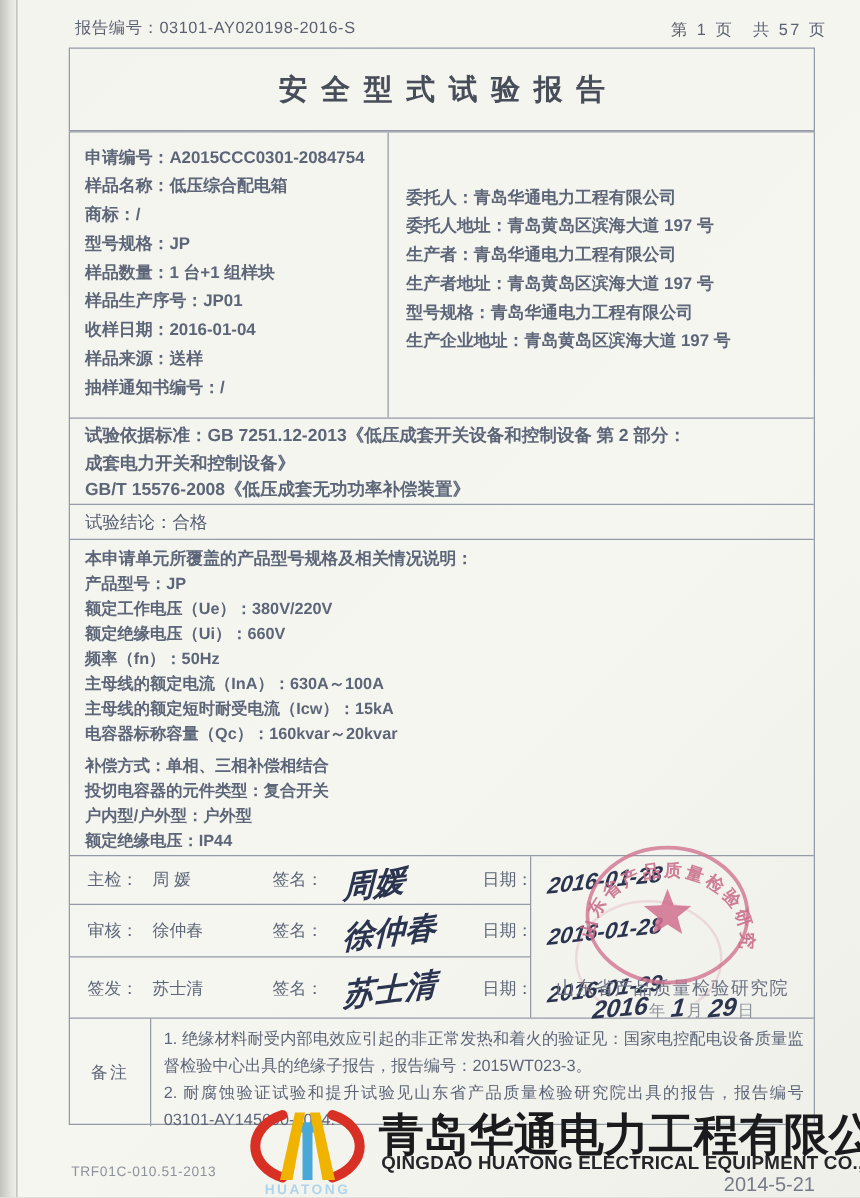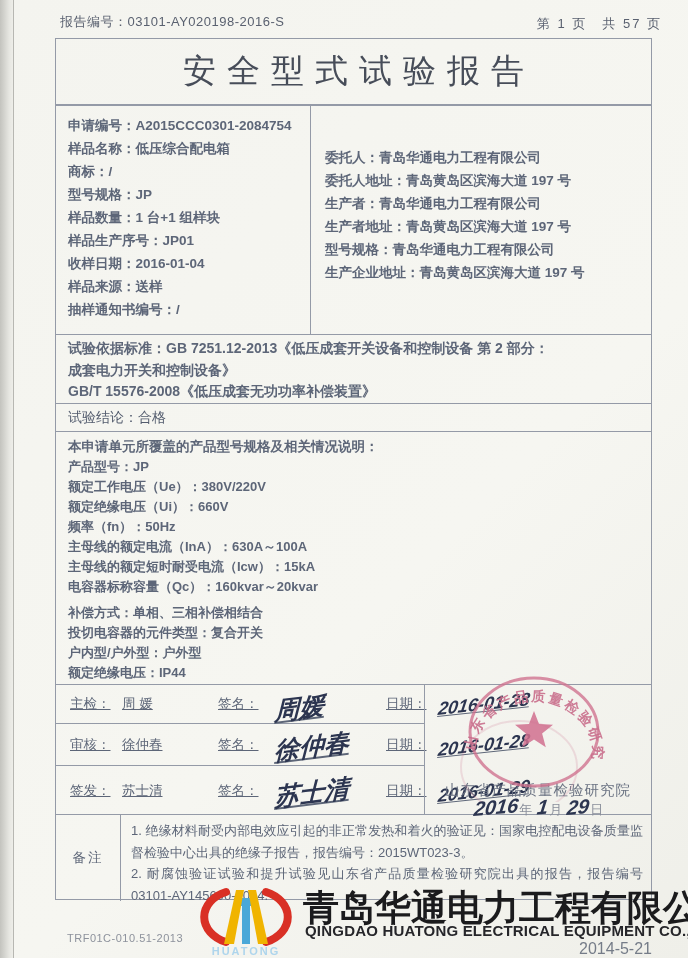--- a/index.html
+++ b/index.html
@@ -18,63 +18,63 @@
   }
   
   .hdr-report-no { position:absolute; left:60px; top:13px; font-size:13px; color:#5a6170; letter-spacing:0.5px; }
   .hdr-page-info { position:absolute; right:26px; top:15px; font-size:13px; color:#5a6170; letter-spacing:2px; }
   
   .title-box {
     position:absolute; left:55px; top:38px; width:597px; height:67px;
     border:1px solid #949aa7; display:flex; align-items:center; justify-content:center;
   }
   .title-box span {
-    font-family:"Liberation Serif", serif; font-size:33px; font-weight:400;
+    font-family:"Liberation Serif", serif; font-size:23px; font-weight:700;
     color:#474d59; letter-spacing:11px; padding-left:11px;
   }
   
   .tbl { position:absolute; left:55px; top:105px; width:597px; height:795px; border:1px solid #949aa7; font-size:13.5px; }
   .row-sample { height:228px; display:flex; }
   .col-left  { width:255px; border-right:1px solid #949aa7; padding:8px 0 0 12px; }
   .col-right { flex:1; padding:40px 0 0 14px; }
   .ln { line-height:23px; white-space:nowrap; color:#5d6678;font-weight:bold; }
   .row-standards { height:69px; border-top:1px solid #949aa7; padding:3px 0 0 12px; }
   .row-standards .ln { line-height:21.5px; font-size:14px; }
   .row-conclusion { height:28px; border-top:1px solid #949aa7; line-height:27px; padding-left:12px; font-size:14px; color:#535c6e; }
   .row-product { height:253px; border-top:1px solid #949aa7; padding:5px 0 0 12px; }
   .row-product .ln { line-height:20px; font-size:13px; }
   .row-product .ln:first-child { font-size:13.5px; }
   .row-product .ln:nth-child(9) { margin-top:6px; }
   
   .row-sigblock { height:130px; border-top:1px solid #949aa7; display:flex; }
   .sig-left { width:368px; }
   .sig-row {
     display:grid; grid-template-columns:52px 96px 56px 112px 52px auto;
-    align-items:center; padding-left:14px; overflow:visible;text-decoration:underline;
+    align-items:center; padding-left:14px; overflow:visible;
   }
   .sig-row-0 { height:39px; border-bottom:1px solid #949aa7; }
   .sig-row-1 { height:42px; border-bottom:1px solid #949aa7; }
   .sig-row-2 { height:49px; }
   .sig-role, .sig-name, .sig-label { font-size:13.5px; color:#5d6678; white-space:nowrap; }
   .hand { font-style:italic; font-weight:700; color:#2c3550; white-space:nowrap; }
   .sig-hand { display:inline-block; font-size:25px; transform:rotate(-7deg) skewX(-8deg); line-height:1; }
   .sig-date { display:inline-block; font-size:18px; transform:rotate(-6deg) skewX(-14deg); line-height:1; }
   .stamp-cell { flex:1; border-left:1px solid #949aa7; position:relative; overflow:visible; }
   .seal-svg { position:absolute; left:24px; top:-18px; pointer-events:none; }
   .stamp-institute { position:absolute; left:0; top:96px; width:100%; text-align:center; font-size:14.5px; color:#6a7282; letter-spacing:1px; }
   .stamp-date { position:absolute; left:0; top:112px; width:100%; text-align:center; }
   .stamp-date .unit { font-size:13px; color:#8a8f9b; }
   .stamp-date .hand-num { display:inline-block; font-style:italic; font-weight:700; color:#2c3550; font-size:20px; transform:rotate(-5deg) skewX(-12deg); line-height:1; margin:0 1px; }
   
   .row-remarks { height:87px; border-top:1px solid #949aa7; display:flex; }
   .remarks-label { width:65px; border-right:1px solid #949aa7; display:flex; align-items:center; justify-content:center; font-size:13.5px; color:#5d6678; letter-spacing:2px; }
   .remarks-content { flex:1; padding:5px 8px 0 10px; }
   .remarks-content p { font-size:13px; line-height:21.5px; color:#5d6678; text-align:justify; }
   
-  .footer-code { position:absolute; left:67px; top:932px; font-size:11px; color:#8d929c; letter-spacing:0.5px; }
+  .footer-code { position:absolute; left:57px; top:932px; font-size:11px; color:#8d929c; letter-spacing:0.5px; }
   
   .overlay { position:absolute; left:0; top:0; width:688px; height:958px; pointer-events:none; }
   .logo-svg { position:absolute; left:186px; top:882px; }
   .company-cn { position:absolute; left:303px; top:884px; width:360px; font-size:36px; font-weight:900; color:#1b1b1d; white-space:nowrap; letter-spacing:0px; font-family:"Liberation Sans", sans-serif; }
   .company-en { position:absolute; left:305px; top:922px; font-size:15px; font-weight:700; color:#26262a; white-space:nowrap; letter-spacing:0.2px; }
   .overlay-date { position:absolute; left:560px; top:940px; width:92px; text-align:right; font-size:16px; color:#757c88; }
 </style>
 </head>
 <body>
 

